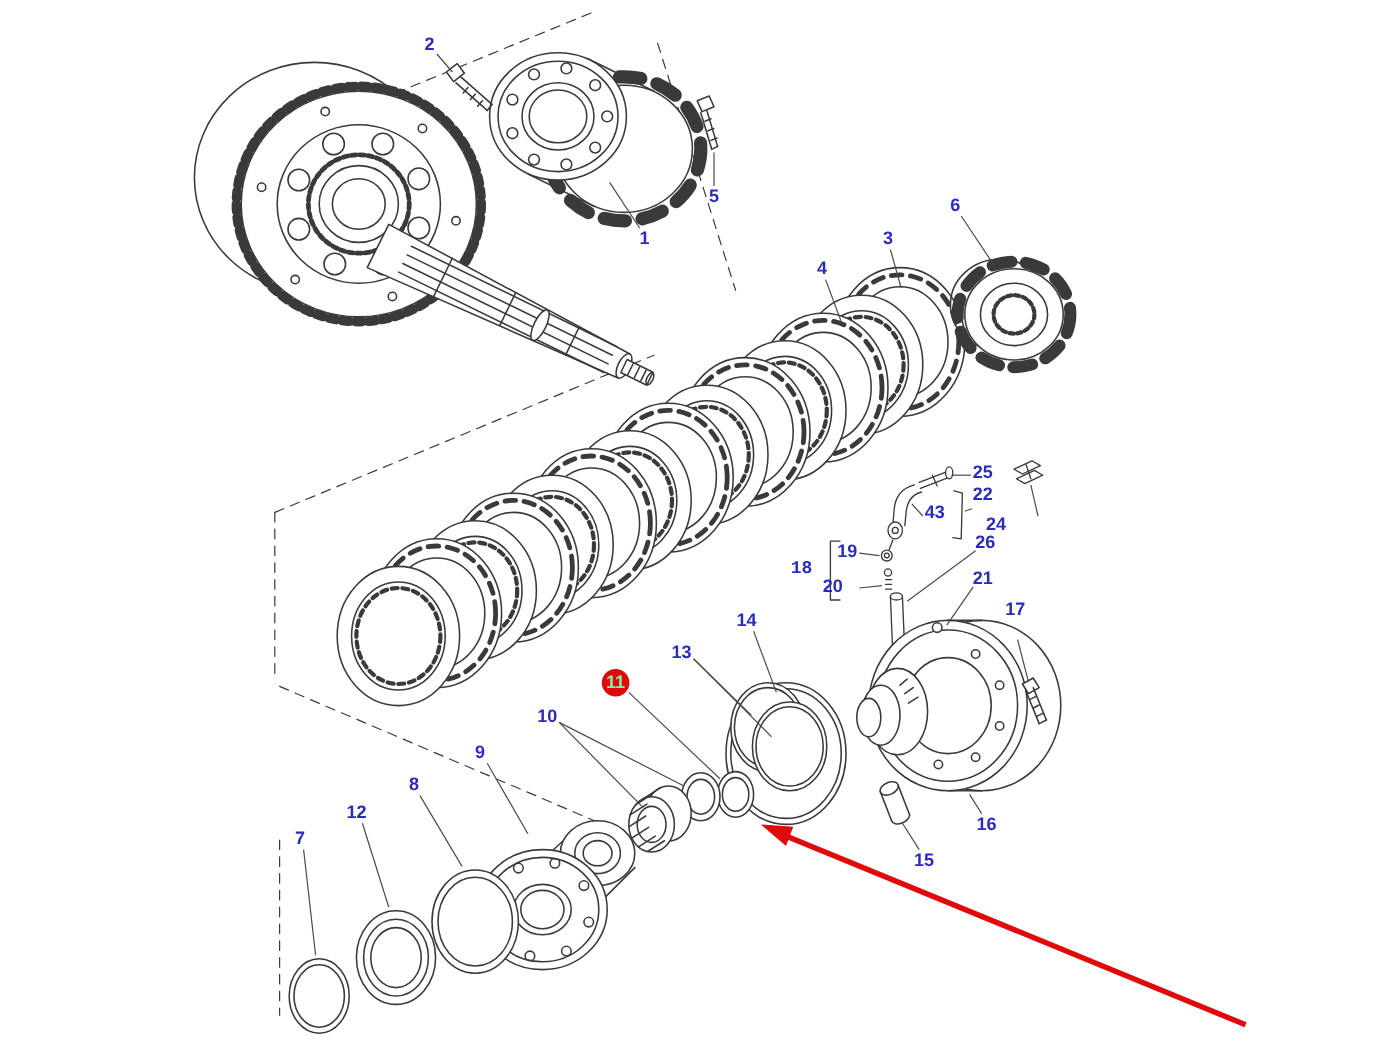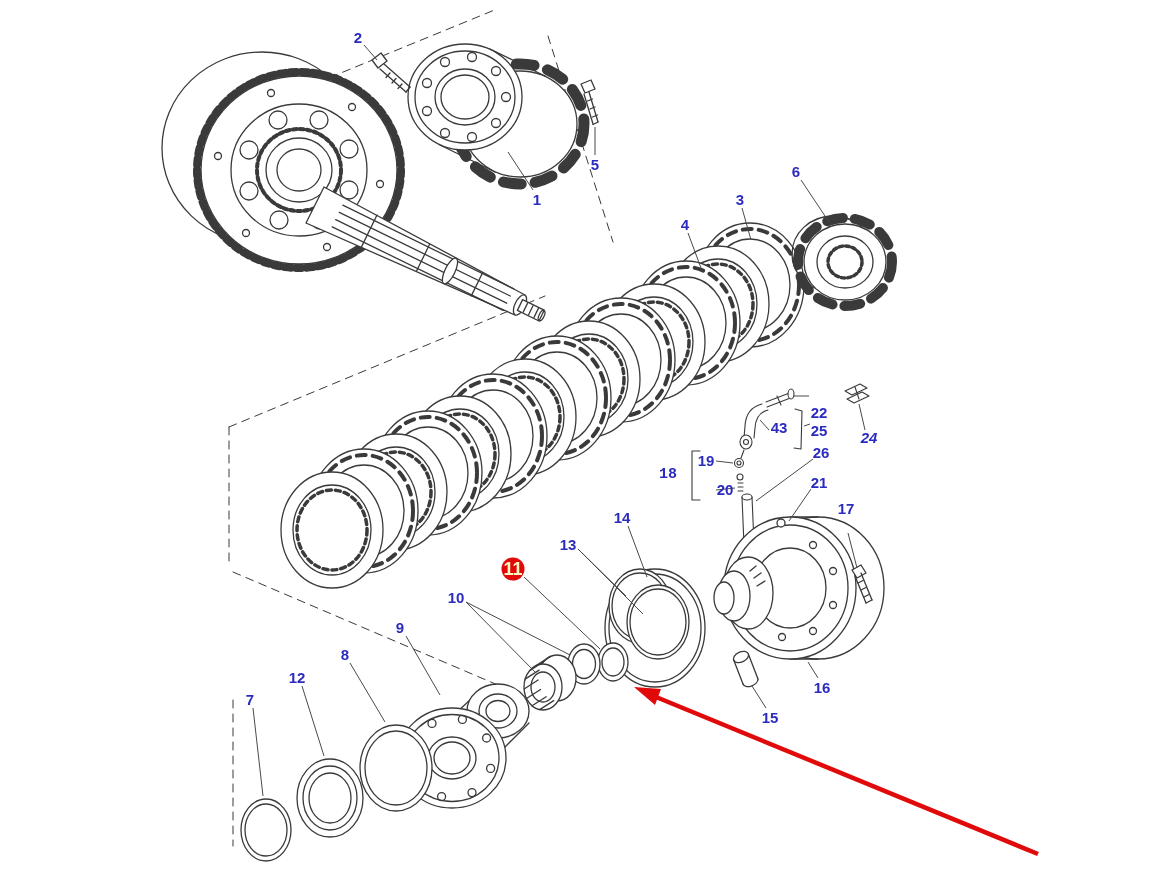--- a/index.html
+++ b/index.html
@@ -15,25 +15,25 @@
   .callout{
     position:absolute;
     transform:translate(-50%,-50%);
     font:bold 15px "Liberation Sans", sans-serif;
     color:var(--callout-color,#2b2bc0);
     white-space:nowrap;
     user-select:none;
   }
   .callout.highlighted{
     background:var(--highlight-color,#e10a0a);
-    color:#fef9c3;
+    color:#86efac;
     width:23px;height:23px;
     border-radius:50%;
     display:flex;align-items:center;justify-content:center;
-    font-size:18px;
+    font-size:15px;
   }
 </style>
 </head>
 <body>
 
 <div class="stage">
 
   <svg width="1159" height="874" viewBox="0 0 1159 874">
 
     <defs>
@@ -350,21 +350,21 @@
       <div class="callout" style="left: 456px; top: 597px;">10</div>
       <div class="callout highlighted" style="left: 513px; top: 569px;">11</div>
       <div class="callout" style="left: 297px; top: 677px;">12</div>
       <div class="callout" style="left: 568px; top: 544px;">13</div>
       <div class="callout" style="left: 622px; top: 517px;">14</div>
       <div class="callout" style="left: 770px; top: 717px; text-align: center;">15</div>
       <div class="callout" style="left: 822px; top: 687px;">16</div>
       <div class="callout" style="left: 846px; top: 508px;">17</div>
       <div class="callout" style="left: 668px; top: 474px; font-family: Liberation Mono, monospace;">18</div>
       <div class="callout" style="left: 706px; top: 460px;">19</div>
-      <div class="callout" style="left: 725px; top: 489px;">20</div>
+      <div class="callout" style="left: 694px; top: 489px;">20</div>
       <div class="callout" style="left: 819px; top: 482px;">21</div>
       <div class="callout" style="left: 819px; top: 412px; text-align: center;">22</div>
       <div class="callout" style="left: 779px; top: 427px;">43</div>
-      <div class="callout" style="left: 869px; top: 437px; font-style: italic;">24</div>
-      <div class="callout" style="left: 819px; top: 394px; margin-top: 36px;">25</div>
+      <div class="callout" style="left: 830px; top: 437px;">24</div>
+      <div class="callout" style="left: 819px; top: 394px;">25</div>
       <div class="callout" style="left: 821px; top: 452px;">26</div>
     </div>
 </div>
 
 </body></html>

